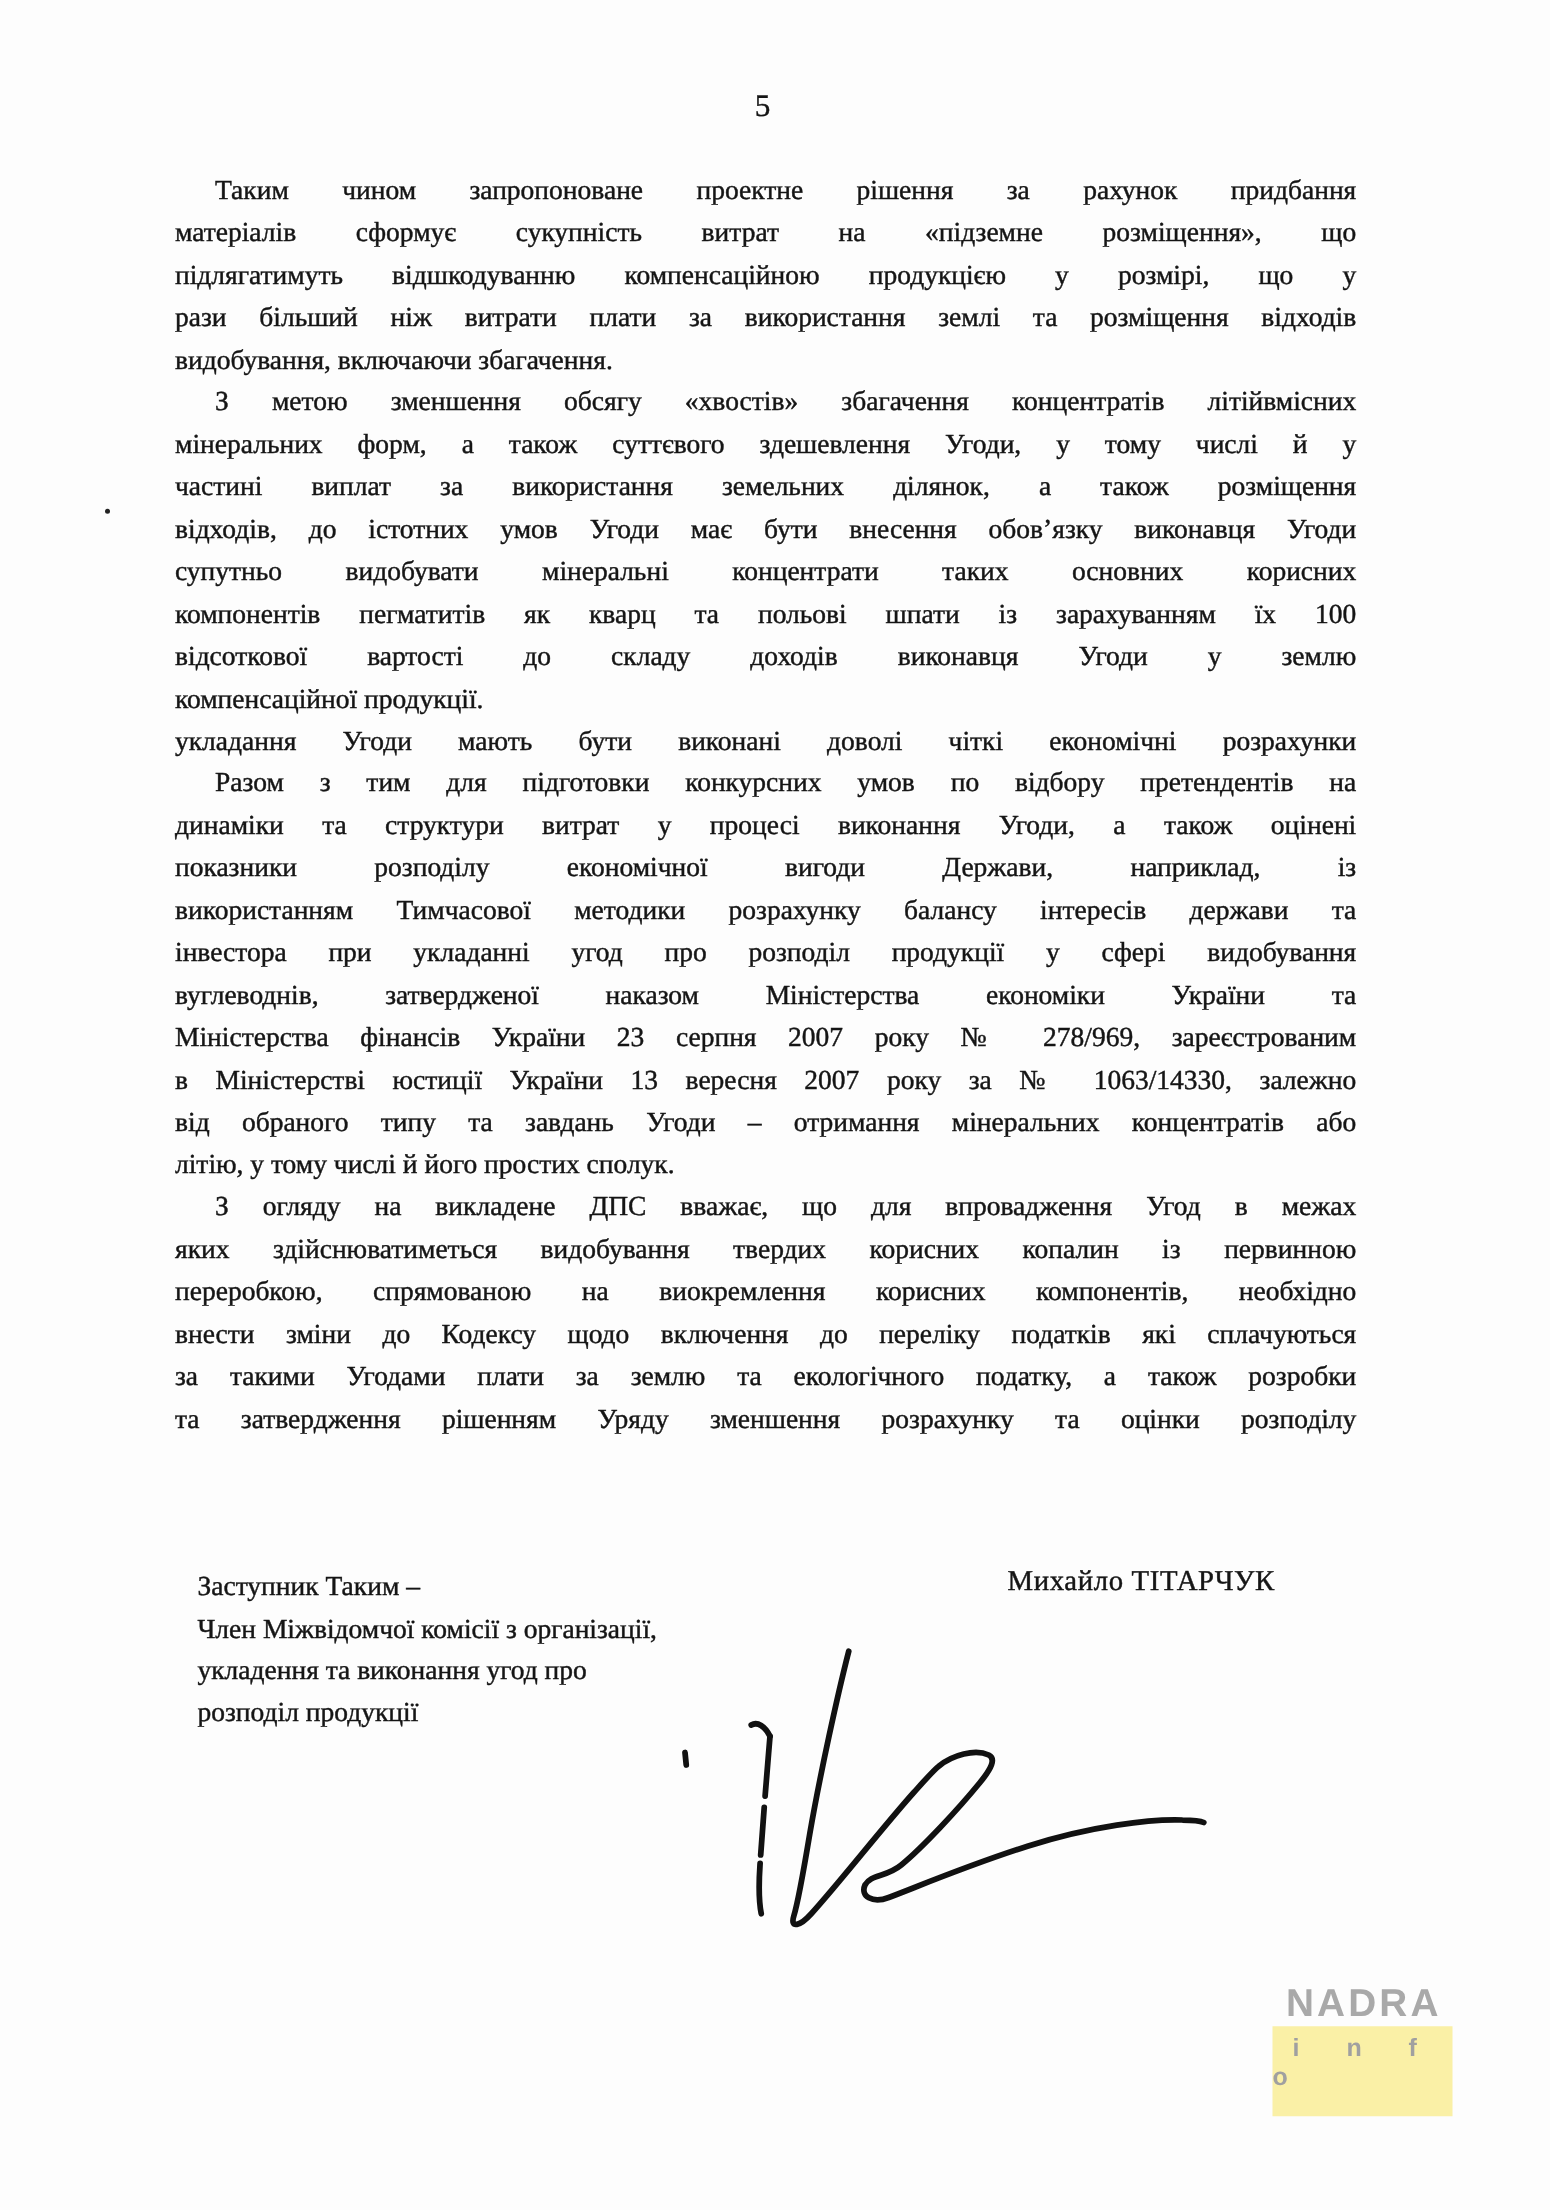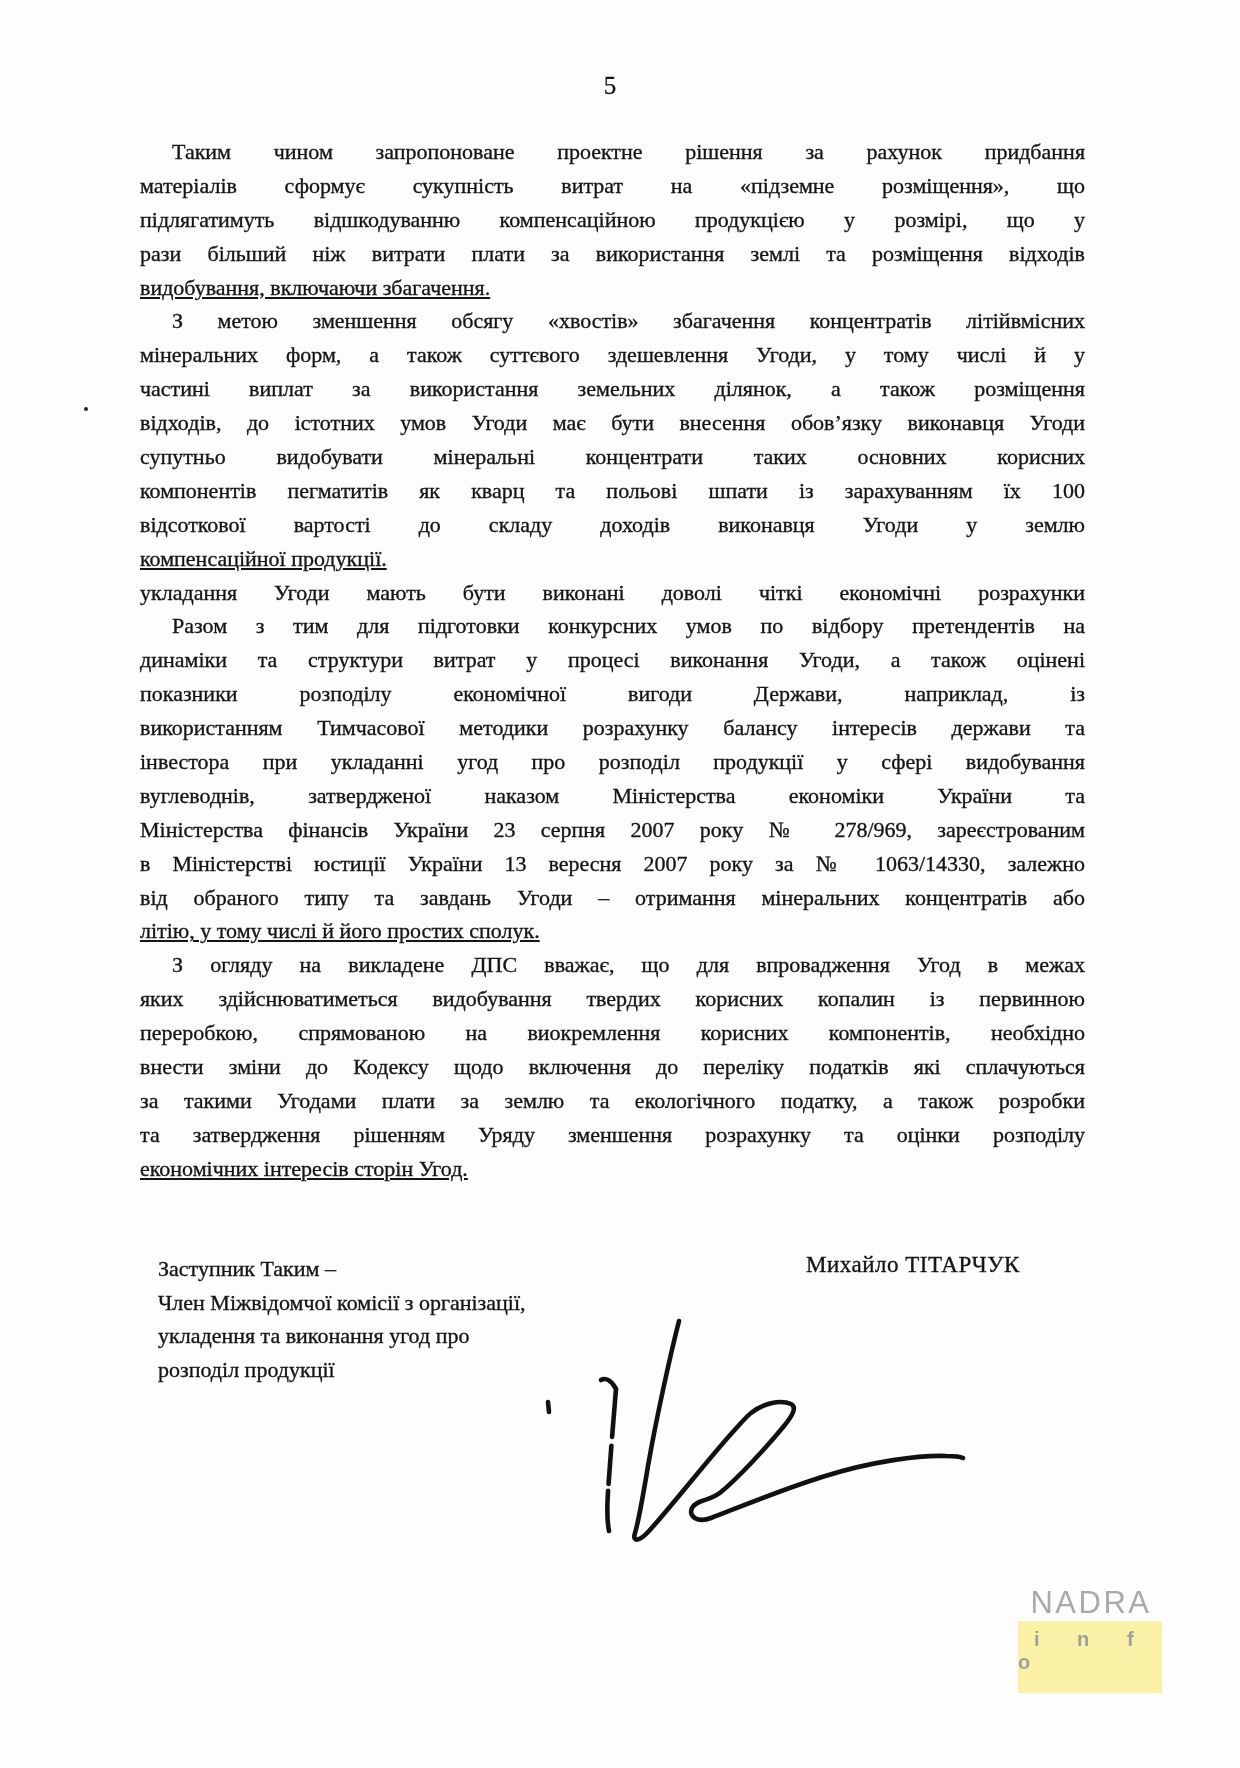--- a/index.html
+++ b/index.html
@@ -18,37 +18,37 @@
   }
   .doc-body{
     position:absolute;top:135px;left:140px;width:945px;
     font-size:22px;
     -webkit-text-stroke:0.35px #151515;
   }
   .line{
     line-height:33.9px;height:33.9px;white-space:nowrap;
     text-align:justify;text-align-last:justify;
   }
-  .line.last{text-align-last:left;white-space:normal;text-decoration:underline;}
+  .line.last{text-align-last:left;white-space:normal;}
   .line.first{text-indent:32px;}
   .sig-block{
     position:absolute;top:1252px;left:158px;width:560px;
     font-size:22px;-webkit-text-stroke:0.35px #151515;
   }
   .sig-line{line-height:33.5px;height:33.5px;}
   .signer-name{
     position:absolute;top:1252px;left:806px;
     font-size:23px;letter-spacing:0.5px;text-align:right;
     -webkit-text-stroke:0.35px #151515;
   }
   .sig-svg{position:absolute;top:0;left:0;width:1240px;height:1768px;pointer-events:none;}
   .speck{position:absolute;background:#222;border-radius:50%;}
   .watermark{position:absolute;top:1588px;left:1018px;width:146px;font-family:"Liberation Sans", sans-serif;}
   .wm-brand{
-    font-size:31px;font-weight:400;letter-spacing:2.5px;
+    font-size:31px;font-weight:700;letter-spacing:2.5px;
     color:#a9a9a9;line-height:30px;text-align:center;
   }
   .wm-badge{
     margin-top:3px;width:144px;height:72px;
     display:block;
   }
   .wm-sub{
     padding-top:7px;
     font-size:20px;font-weight:700;letter-spacing:16px;text-indent:16px;
     color:#a0a0a0;
@@ -85,21 +85,20 @@
       <div class="line">Міністерства фінансів України 23 серпня 2007 року № 278/969, зареєстрованим</div>
       <div class="line">в Міністерстві юстиції України 13 вересня 2007 року за № 1063/14330, залежно</div>
       <div class="line">від обраного типу та завдань Угоди – отримання мінеральних концентратів або</div>
       <div class="line last">літію, у тому числі й його простих сполук.</div>
       <div class="line first">З огляду на викладене ДПС вважає, що для впровадження Угод в межах</div>
       <div class="line">яких здійснюватиметься видобування твердих корисних копалин із первинною</div>
       <div class="line">переробкою, спрямованою на виокремлення корисних компонентів, необхідно</div>
       <div class="line">внести зміни до Кодексу щодо включення до переліку податків які сплачуються</div>
       <div class="line">за такими Угодами плати за землю та екологічного податку, а також розробки</div>
       <div class="line">та затвердження рішенням Уряду зменшення розрахунку та оцінки розподілу</div>
-      <div class="line last">економічних інтересів сторін Угод.</div>
     </div>
 
   <div class="sig-block">
       <div class="sig-line">Заступник Таким –</div>
       <div class="sig-line">Член Міжвідомчої комісії з організації,</div>
       <div class="sig-line">укладення та виконання угод про</div>
       <div class="sig-line">розподіл продукції</div>
     </div>
 
   <div class="signer-name">Михайло ТІТАРЧУК</div>

